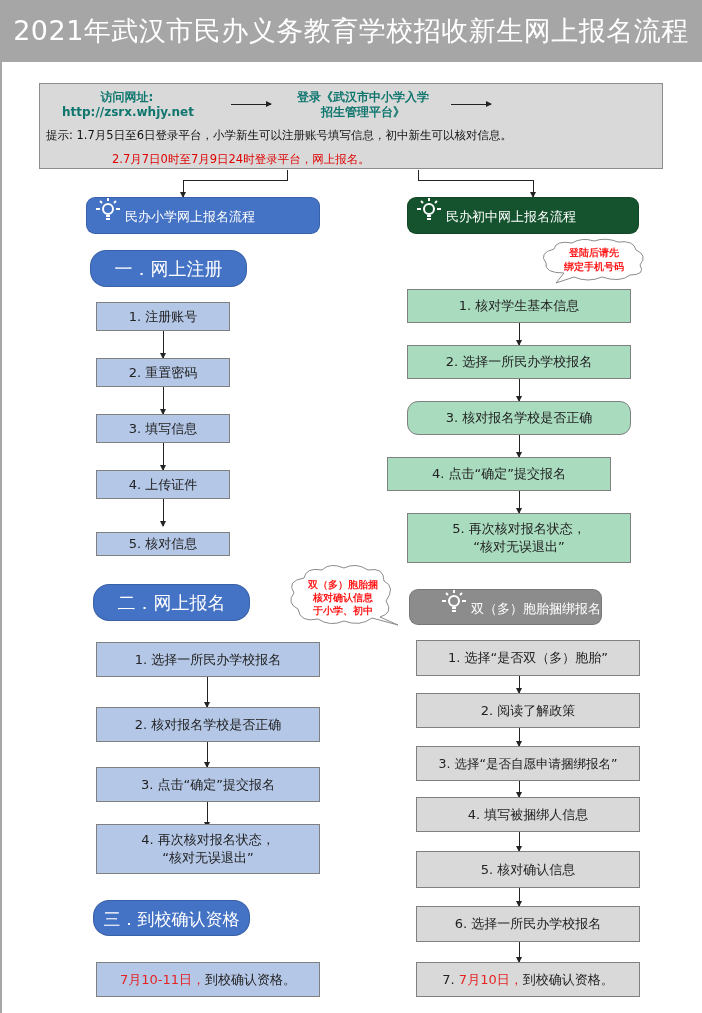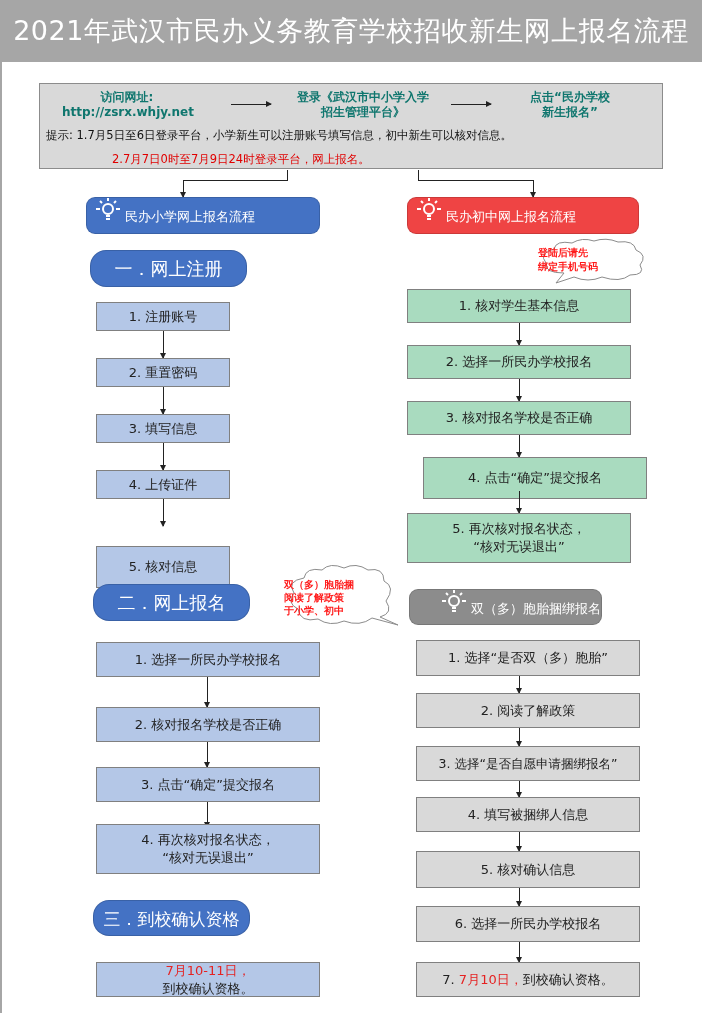--- a/index.html
+++ b/index.html
@@ -13,54 +13,50 @@
   .step-link { color: #0f766e; font-weight: bold; font-size: 12px; text-align: center; line-height: 15px; }
   .tip { font-size: 11.5px; color: #111; white-space: nowrap; }
   .tip-red { font-size: 11.5px; color: #e00000; white-space: nowrap; }
   .harrow { height: 1px; background: #222; }
   .harrow::after { content: ""; position: absolute; right: -1px; top: -3px; border-left: 6px solid #222; border-top: 3.5px solid transparent; border-bottom: 3.5px solid transparent; }
   .line { background: #222; }
   .varrow { width: 1px; background: #222; }
   .varrow::after { content: ""; position: absolute; left: -3px; bottom: -1px; border-top: 6px solid #222; border-left: 3.5px solid transparent; border-right: 3.5px solid transparent; }
   .section { border-radius: 9px; color: #fff; font-size: 13px; line-height: 36px; white-space: nowrap; border: 1px solid rgba(0,0,0,0.15); }
   .sec-blue { background: #4472c4; }
-  .sec-green { background: #ef4444; }
+  .sec-green { background: #14532d; }
   .sec-gray { background: #8c8c8c; }
   .sub { border-radius: 16px; background: #4472c4; color: #fff; font-size: 18px; text-align: center; line-height: 36px; border: 1px solid rgba(0,0,0,0.15); }
   .bulb { display: inline-block; vertical-align: middle; margin: 0 4px 0 8px; }
   .box { border: 1px solid #808080; font-size: 13px; text-align: center; display: flex; align-items: center; justify-content: center; line-height: 18px; color: #222; }
   .bx-blue { background: #b4c7e7; }
   .bx-green { background: #a9dbbf; }
   .bx-gray { background: #d9d9d9; margin-left: 8px; }
   .red { color: #e52222; }
-  .cloud { color: #ff1a1a; font-size: 10px; font-weight: bold; line-height: 13px; }
+  .cloud { color: #ff1a1a; font-size: 10px; font-weight: bold; text-align: center; line-height: 13px; }
   .cloud svg { position: absolute; left: 0; top: 0; }
   .cloud .ct { position: absolute; left: 0; width: 100%; }
 </style>
 </head>
 <body>
 
 <div class="abs titlebar">2021年武汉市民办义务教育学校招收新生网上报名流程</div>
 <div class="abs frame-l"></div>
 
 <div class="abs topbox">
   <div class="abs step-link" style="left:22px;top:6px;width:130px;">
     <div>访问网址:</div>
     <div>http://zsrx.whjy.net</div>
   </div>
   <div class="abs harrow" style="left:191px;top:20px;width:40px;"></div>
   <div class="abs step-link" style="left:243px;top:6px;width:160px;">
     <div>登录《武汉市中小学入学</div>
     <div>招生管理平台》</div>
   </div>
   <div class="abs harrow" style="left:411px;top:20px;width:40px;"></div>
-  <div class="abs step-link" style="left:470px;top:6px;width:120px;">
-    <div>点击“民办学校</div>
-    <div>新生报名”</div>
-  </div>
   <div class="abs tip" style="left:6px;top:44px;">提示: 1.7月5日至6日登录平台，小学新生可以注册账号填写信息，初中新生可以核对信息。</div>
   <div class="abs tip-red" style="left:72px;top:68px;">2.7月7日0时至7月9日24时登录平台，网上报名。</div>
 </div>
 
 <div class="abs line" style="left:287px;top:170px;width:1px;height:10px;"></div>
 <div class="abs line" style="left:183px;top:180px;width:105px;height:1px;"></div>
 <div class="abs varrow" style="left:183px;top:180px;height:17px;"></div>
 <div class="abs line" style="left:418px;top:170px;width:1px;height:10px;"></div>
 <div class="abs line" style="left:418px;top:180px;width:115px;height:1px;"></div>
 <div class="abs varrow" style="left:533px;top:180px;height:17px;"></div>
@@ -85,47 +81,47 @@
 <div class="abs sub" style="left:90px;top:250px;width:157px;height:37px;">一．网上注册</div>
 
 <div class="abs box bx-blue" style="left:96px;top:302px;width:134px;height:29px;">1. 注册账号</div>
 <div class="abs varrow" style="left:163px;top:331px;height:27px;"></div>
 <div class="abs box bx-blue" style="left:96px;top:358px;width:134px;height:29px;">2. 重置密码</div>
 <div class="abs varrow" style="left:163px;top:387px;height:27px;"></div>
 <div class="abs box bx-blue" style="left:96px;top:414px;width:134px;height:29px;">3. 填写信息</div>
 <div class="abs varrow" style="left:163px;top:443px;height:27px;"></div>
 <div class="abs box bx-blue" style="left:96px;top:470px;width:134px;height:29px;">4. 上传证件</div>
 <div class="abs varrow" style="left:163px;top:499px;height:27px;"></div>
-<div class="abs box bx-blue" style="left:96px;top:546px;width:134px;height:42px;">5. 核对信息</div>
+<div class="abs box bx-blue" style="left:96px;top:532px;width:134px;height:24px;">5. 核对信息</div>
 
 <div class="abs sub" style="left:93px;top:584px;width:157px;height:37px;">二．网上报名</div>
 
 <div class="abs cloud" style="left:284px;top:563px;width:118px;height:66px;">
   <svg width="118" height="66" viewBox="0 0 118 66">
       <path d="M20 15 Q22 4 38 7 Q46 -1 60 5 Q72 -1 84 7 Q100 4 100 18 Q112 24 102 38 Q110 50 96 54 L114 62 L88 55 Q76 64 60 58 Q46 64 34 56 Q16 60 14 46 Q2 40 10 30 Q2 18 20 15 Z" fill="#fff" stroke="#8c8c8c" stroke-width="1"></path>
     </svg>
   <div class="ct" style="top:15px;">双（多）胞胎捆</div>
-  <div class="ct" style="top:28px;">阅读了解政策</div>
+  <div class="ct" style="top:28px;">核对确认信息</div>
   <div class="ct" style="top:41px;">于小学、初中</div>
 </div>
 
 <div class="abs box bx-blue" style="left:96px;top:642px;width:224px;height:35px;">1. 选择一所民办学校报名</div>
 <div class="abs varrow" style="left:207px;top:677px;height:30px;"></div>
 <div class="abs box bx-blue" style="left:96px;top:707px;width:224px;height:35px;">2. 核对报名学校是否正确</div>
 <div class="abs varrow" style="left:207px;top:742px;height:25px;"></div>
 <div class="abs box bx-blue" style="left:96px;top:767px;width:224px;height:35px;">3. 点击“确定”提交报名</div>
 <div class="abs varrow" style="left:207px;top:802px;height:25px;"></div>
 <div class="abs box bx-blue" style="left:96px;top:824px;width:224px;height:50px;flex-direction:column;">
   <div>4. 再次核对报名状态，</div>
   <div>“核对无误退出”</div>
 </div>
 
 <div class="abs sub" style="left:93px;top:900px;width:157px;height:36px;font-size:17px;">三．到校确认资格</div>
 
-<div class="abs box bx-blue" style="left:96px;top:962px;width:224px;height:35px;flex-direction:column;">
+<div class="abs box bx-blue" style="left:96px;top:962px;width:224px;height:35px;">
   <span class="red">7月10-11日，</span>
     <span>到校确认资格。</span>
 </div>
 
 <div class="abs section sec-green" style="left:407px;top:197px;width:232px;height:37px;">
   <span class="bulb">
     <svg width="26" height="24" viewBox="0 0 26 24">
         <g stroke="#fff" stroke-width="2" fill="none">
           <line x1="1" y1="11" x2="5" y2="11"></line>
           <line x1="21" y1="11" x2="25" y2="11"></line>
@@ -145,23 +141,23 @@
       <path d="M16 12 Q18 3 34 6 Q44 0 56 4 Q68 0 80 5 Q96 3 98 13 Q110 18 102 28 Q108 38 92 38 Q82 46 64 40 Q50 46 36 40 L18 46 L26 36 Q6 36 8 26 Q0 16 16 12 Z" fill="#fff" stroke="#8c8c8c" stroke-width="1"></path>
     </svg>
   <div class="ct" style="top:9px;">登陆后请先</div>
   <div class="ct" style="top:23px;">绑定手机号码</div>
 </div>
 
 <div class="abs box bx-green" style="left:407px;top:289px;width:224px;height:34px;">1. 核对学生基本信息</div>
 <div class="abs varrow" style="left:519px;top:323px;height:22px;"></div>
 <div class="abs box bx-green" style="left:407px;top:345px;width:224px;height:34px;">2. 选择一所民办学校报名</div>
 <div class="abs varrow" style="left:519px;top:379px;height:22px;"></div>
-<div class="abs box bx-green" style="left:407px;top:401px;width:224px;height:34px;">3. 核对报名学校是否正确</div>
+<div class="abs box bx-green" style="left:407px;top:401px;width:224px;height:34px;border-radius:11px;">3. 核对报名学校是否正确</div>
 <div class="abs varrow" style="left:519px;top:435px;height:22px;"></div>
-<div class="abs box bx-green" style="left:423px;top:457px;width:224px;height:42px;">4. 点击“确定”提交报名</div>
+<div class="abs box bx-green" style="left:387px;top:457px;width:224px;height:34px;">4. 点击“确定”提交报名</div>
 <div class="abs varrow" style="left:519px;top:491px;height:22px;"></div>
 <div class="abs box bx-green" style="left:407px;top:513px;width:224px;height:50px;flex-direction:column;">
   <div>5. 再次核对报名状态，</div>
   <div>“核对无误退出”</div>
 </div>
 
 <div class="abs section sec-gray" style="left:409px;top:589px;width:193px;height:36px;text-align:right;">
   <span class="bulb">
     <svg width="26" height="24" viewBox="0 0 26 24">
         <g stroke="#fff" stroke-width="2" fill="none">

